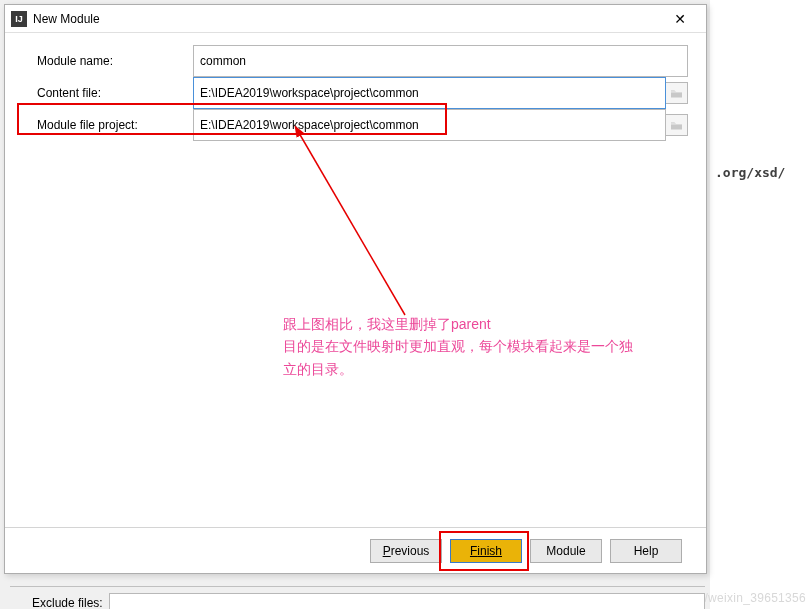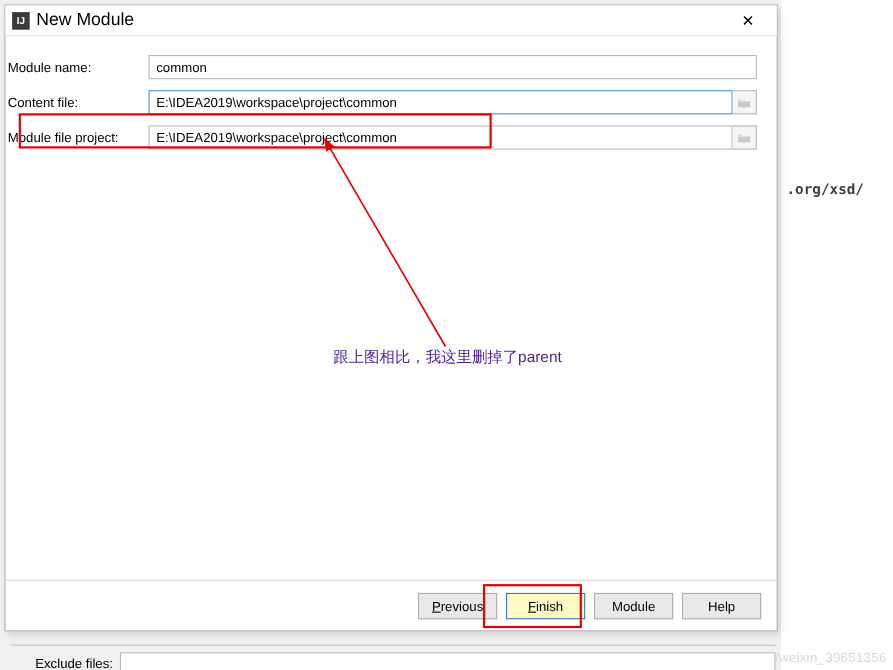--- a/index.html
+++ b/index.html
@@ -63,33 +63,33 @@
       height: 16px;
       background: #3a3a3a;
       margin-right: 6px;
       display: flex;
       align-items: center;
       justify-content: center;
       color: #fff;
       font-size: 9px;
       font-weight: bold;
     }
-    .titlebar-text { flex: 1; font-size: 16px; }
+    .titlebar-text { flex: 1; font-size: 12px; }
     .titlebar-close {
       width: 40px;
       height: 26px;
       display: flex;
       align-items: center;
       justify-content: center;
       font-size: 14px;
       cursor: pointer;
     }
     .content {
       flex: 1;
-      padding: 16px 18px 8px 2px;
+      padding: 16px 18px 8px 32px;
       position: relative;
     }
     .form-row {
       display: flex;
       align-items: center;
       margin-bottom: 8px;
       height: 24px;
     }
     .form-label {
       width: 128px;
@@ -97,26 +97,27 @@
       color: #000;
     }
     .form-input-wrap {
       flex: 1;
       position: relative;
       display: flex;
       align-items: center;
     }
     .form-input {
       flex: 1;
-      height: 22px;
+      height: 32px;
       border: 1px solid #b8b8b8;
       padding: 0 6px;
       font-size: 12px;
       font-family: inherit;
       outline: none;
+      margin-left: 28px;
     }
     .form-input.highlighted {
       border: 1px solid #4a90d9;
     }
     .browse-icon {
       width: 22px;
       height: 22px;
       border: 1px solid #b8b8b8;
       border-left: none;
       display: flex;
@@ -136,51 +137,52 @@
       pointer-events: none;
     }
     .arrow-svg {
       position: absolute;
       left: 280px;
       top: 92px;
       pointer-events: none;
     }
     .annotation {
       position: absolute;
-      left: 298px;
+      left: 278px;
       top: 280px;
       width: 360px;
-      color: #4c1d95;
+      color: #ec4899;
       font-size: 14px;
       line-height: 1.6;
       font-family: "Microsoft YaHei", sans-serif;
     }
     .button-bar {
       height: 46px;
       border-top: 1px solid #d4d4d4;
       display: flex;
       align-items: center;
       justify-content: flex-end;
-      padding: 0 14px;
+      padding: 0 24px;
       gap: 8px;
       position: relative;
     }
     .btn {
       min-width: 72px;
       height: 24px;
       border: 1px solid #adadad;
       background: #e9e9e9;
       font-size: 12px;
       cursor: pointer;
       padding: 0 10px;
       font-family: inherit;
     }
     .btn.primary {
       border: 1px solid #3a7ac8;
-      background: #fef9c3;
+      background: #eab308;
+      text-decoration: underline;
     }
     .btn .mnemonic { text-decoration: underline; }
     .red-box-finish {
       position: absolute;
       border: 2px solid #e60000;
       pointer-events: none;
       right: 177px;
       top: 3px;
       width: 90px;
       height: 40px;
@@ -265,20 +267,21 @@
       <defs>
         <marker id="ah" markerWidth="10" markerHeight="10" refX="2" refY="3" orient="auto">
           <path d="M0,0 L0,6 L8,3 z" fill="#e60000"></path>
         </marker>
       </defs>
       <line x1="120" y1="190" x2="14" y2="8" stroke="#e60000" stroke-width="1.5" marker-end="url(#ah)"></line>
     </svg>
 
     <div class="annotation">
       <div>跟上图相比，我这里删掉了parent</div>
+      <div>目的是在文件映射时更加直观，每个模块看起来是一个独立的目录。</div>
     </div>
 
   </div>
 
   <div class="button-bar">
     <button class="btn"><span class="mnemonic">P</span><span>revious</span></button>
     <button class="btn primary"><span class="mnemonic">F</span><span>inish</span></button>
     <button class="btn">Module</button>
     <button class="btn">Help</button>
     <div class="red-box-finish"></div>

